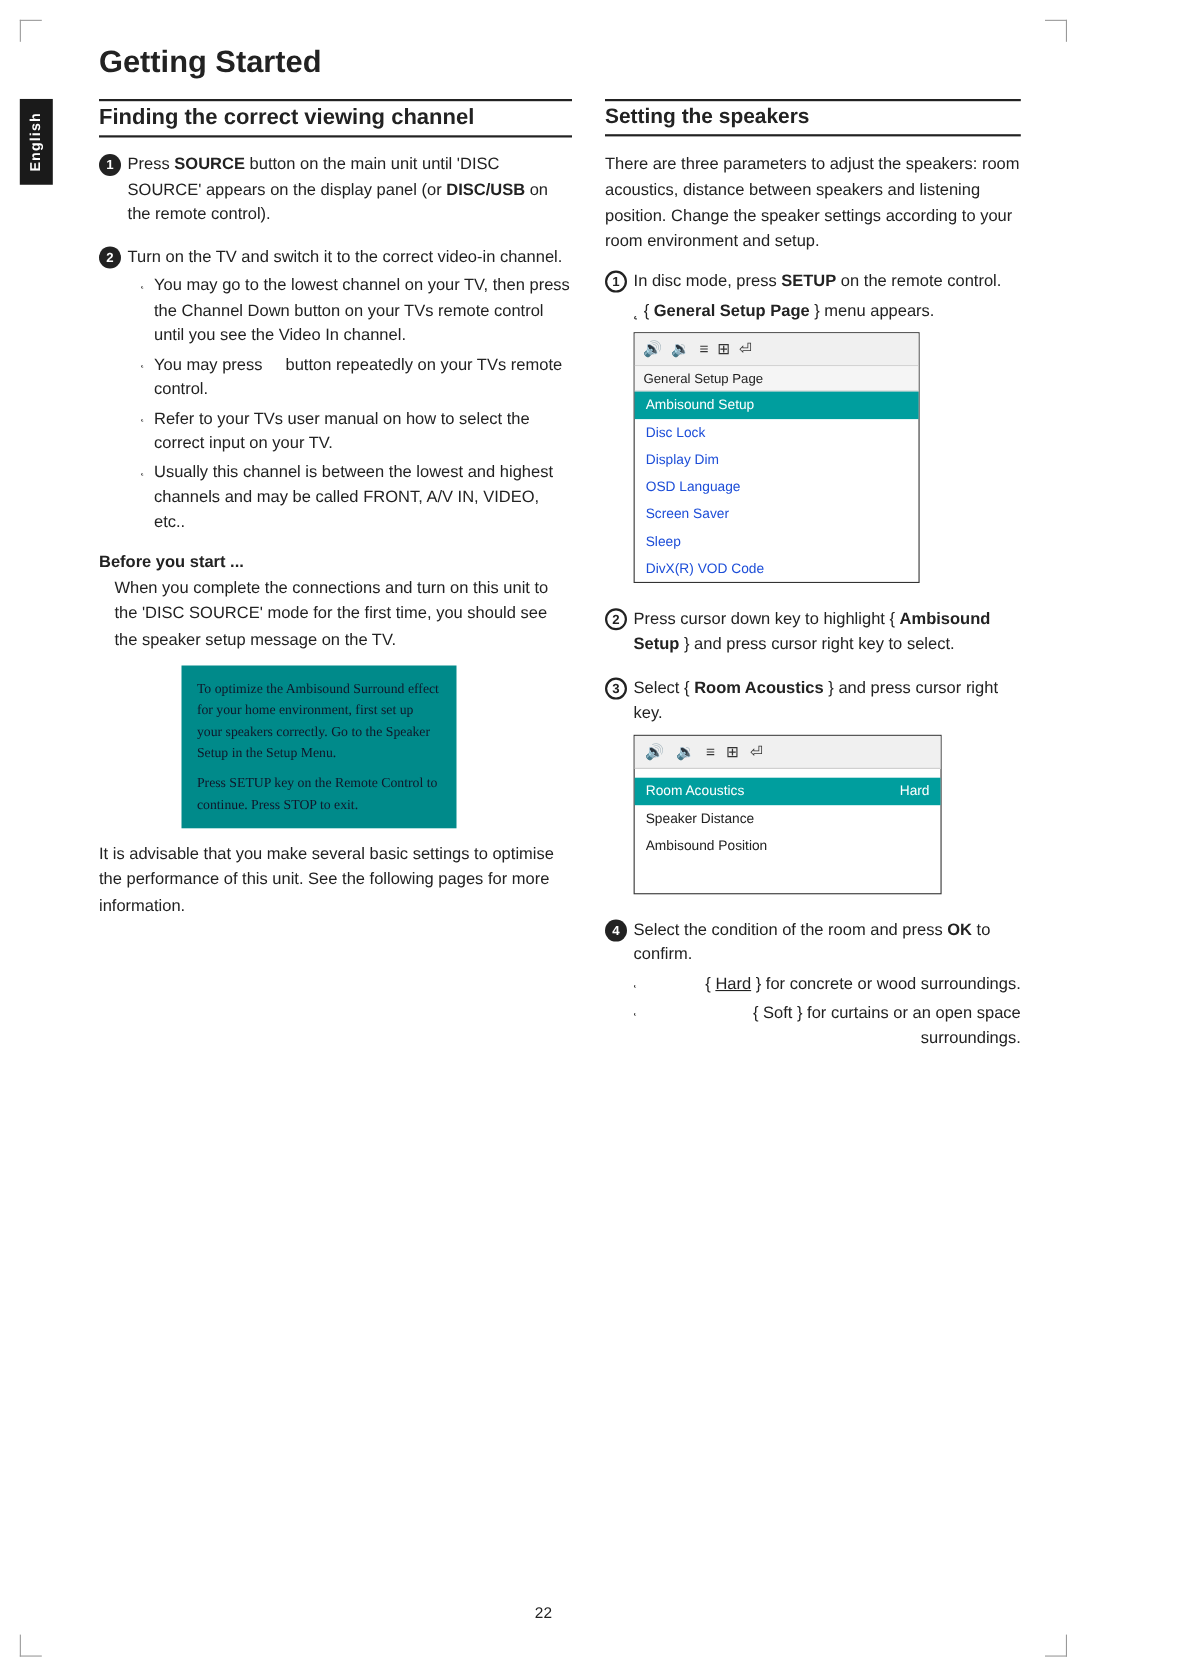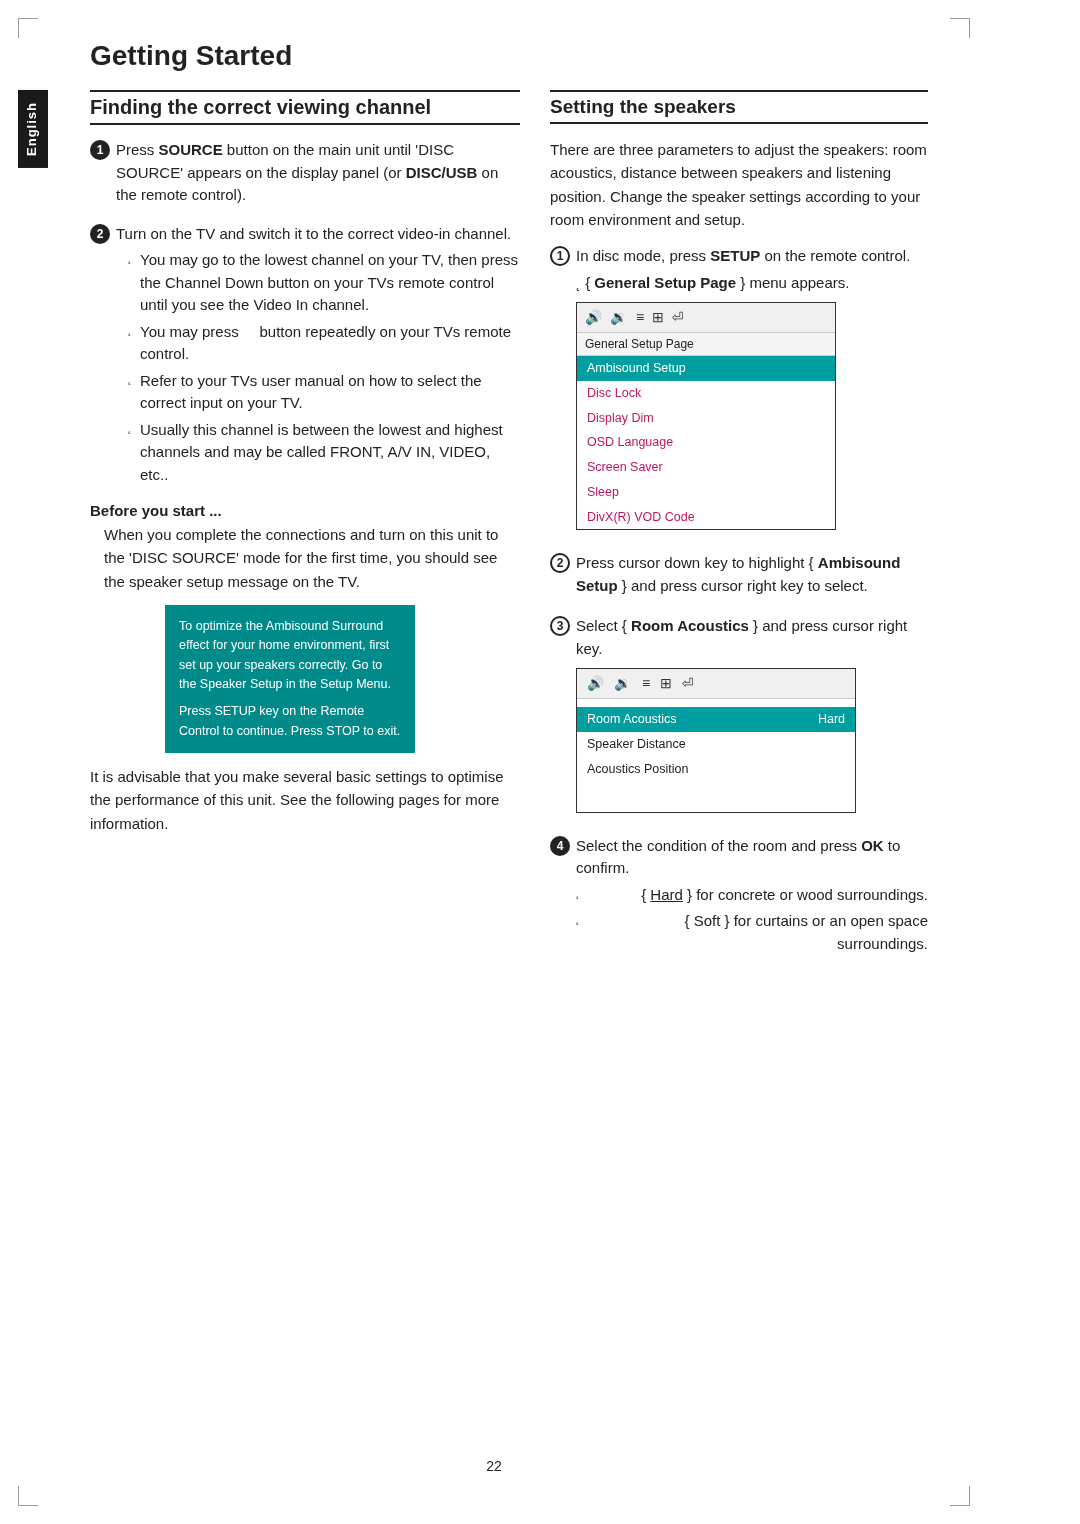--- a/index.html
+++ b/index.html
@@ -195,37 +195,38 @@
     .screen-mockup .menu-header {
       background: #f5f5f5;
       padding: 2px 8px;
       font-size: 12px;
       border-bottom: 1px solid #ccc;
     }
 
     .screen-mockup .menu-item {
       padding: 3px 10px;
       font-size: 12.5px;
-      color: #be185d;
+      color: #1d4ed8;
     }
 
     .screen-mockup .menu-item.highlighted {
       background: #009e9e;
       color: #fff;
     }
 
     
     .info-box {
       background: #008a8a;
-      color: #ffffff;
+      color: #0f172a;
       padding: 12px 14px;
       font-size: 12.5px;
       line-height: 1.55;
       width: 250px;
       margin: 12px auto;
+      font-family: Liberation Serif, serif;
     }
 
     .info-box .stop-line {
       margin-top: 8px;
     }
 
     .bottom-text {
       margin-left: 30px;
       line-height: 1.55;
       margin-top: 8px;
@@ -425,21 +426,21 @@
             <div style="height:8px;"></div>
             <div class="menu-item-row highlighted">
               <span>Room Acoustics</span>
               <span class="item-value">Hard</span>
             </div>
             <div class="menu-item-row">
               <span>Speaker Distance</span>
               <span></span>
             </div>
             <div class="menu-item-row">
-              <span>Acoustics Position</span>
+              <span>Ambisound Position</span>
               <span></span>
             </div>
             <div style="height:30px;"></div>
           </div>
         </div>
       </div>
 
       <div class="right-step">
         <div class="step-num">4</div>
         <div class="step-content">

